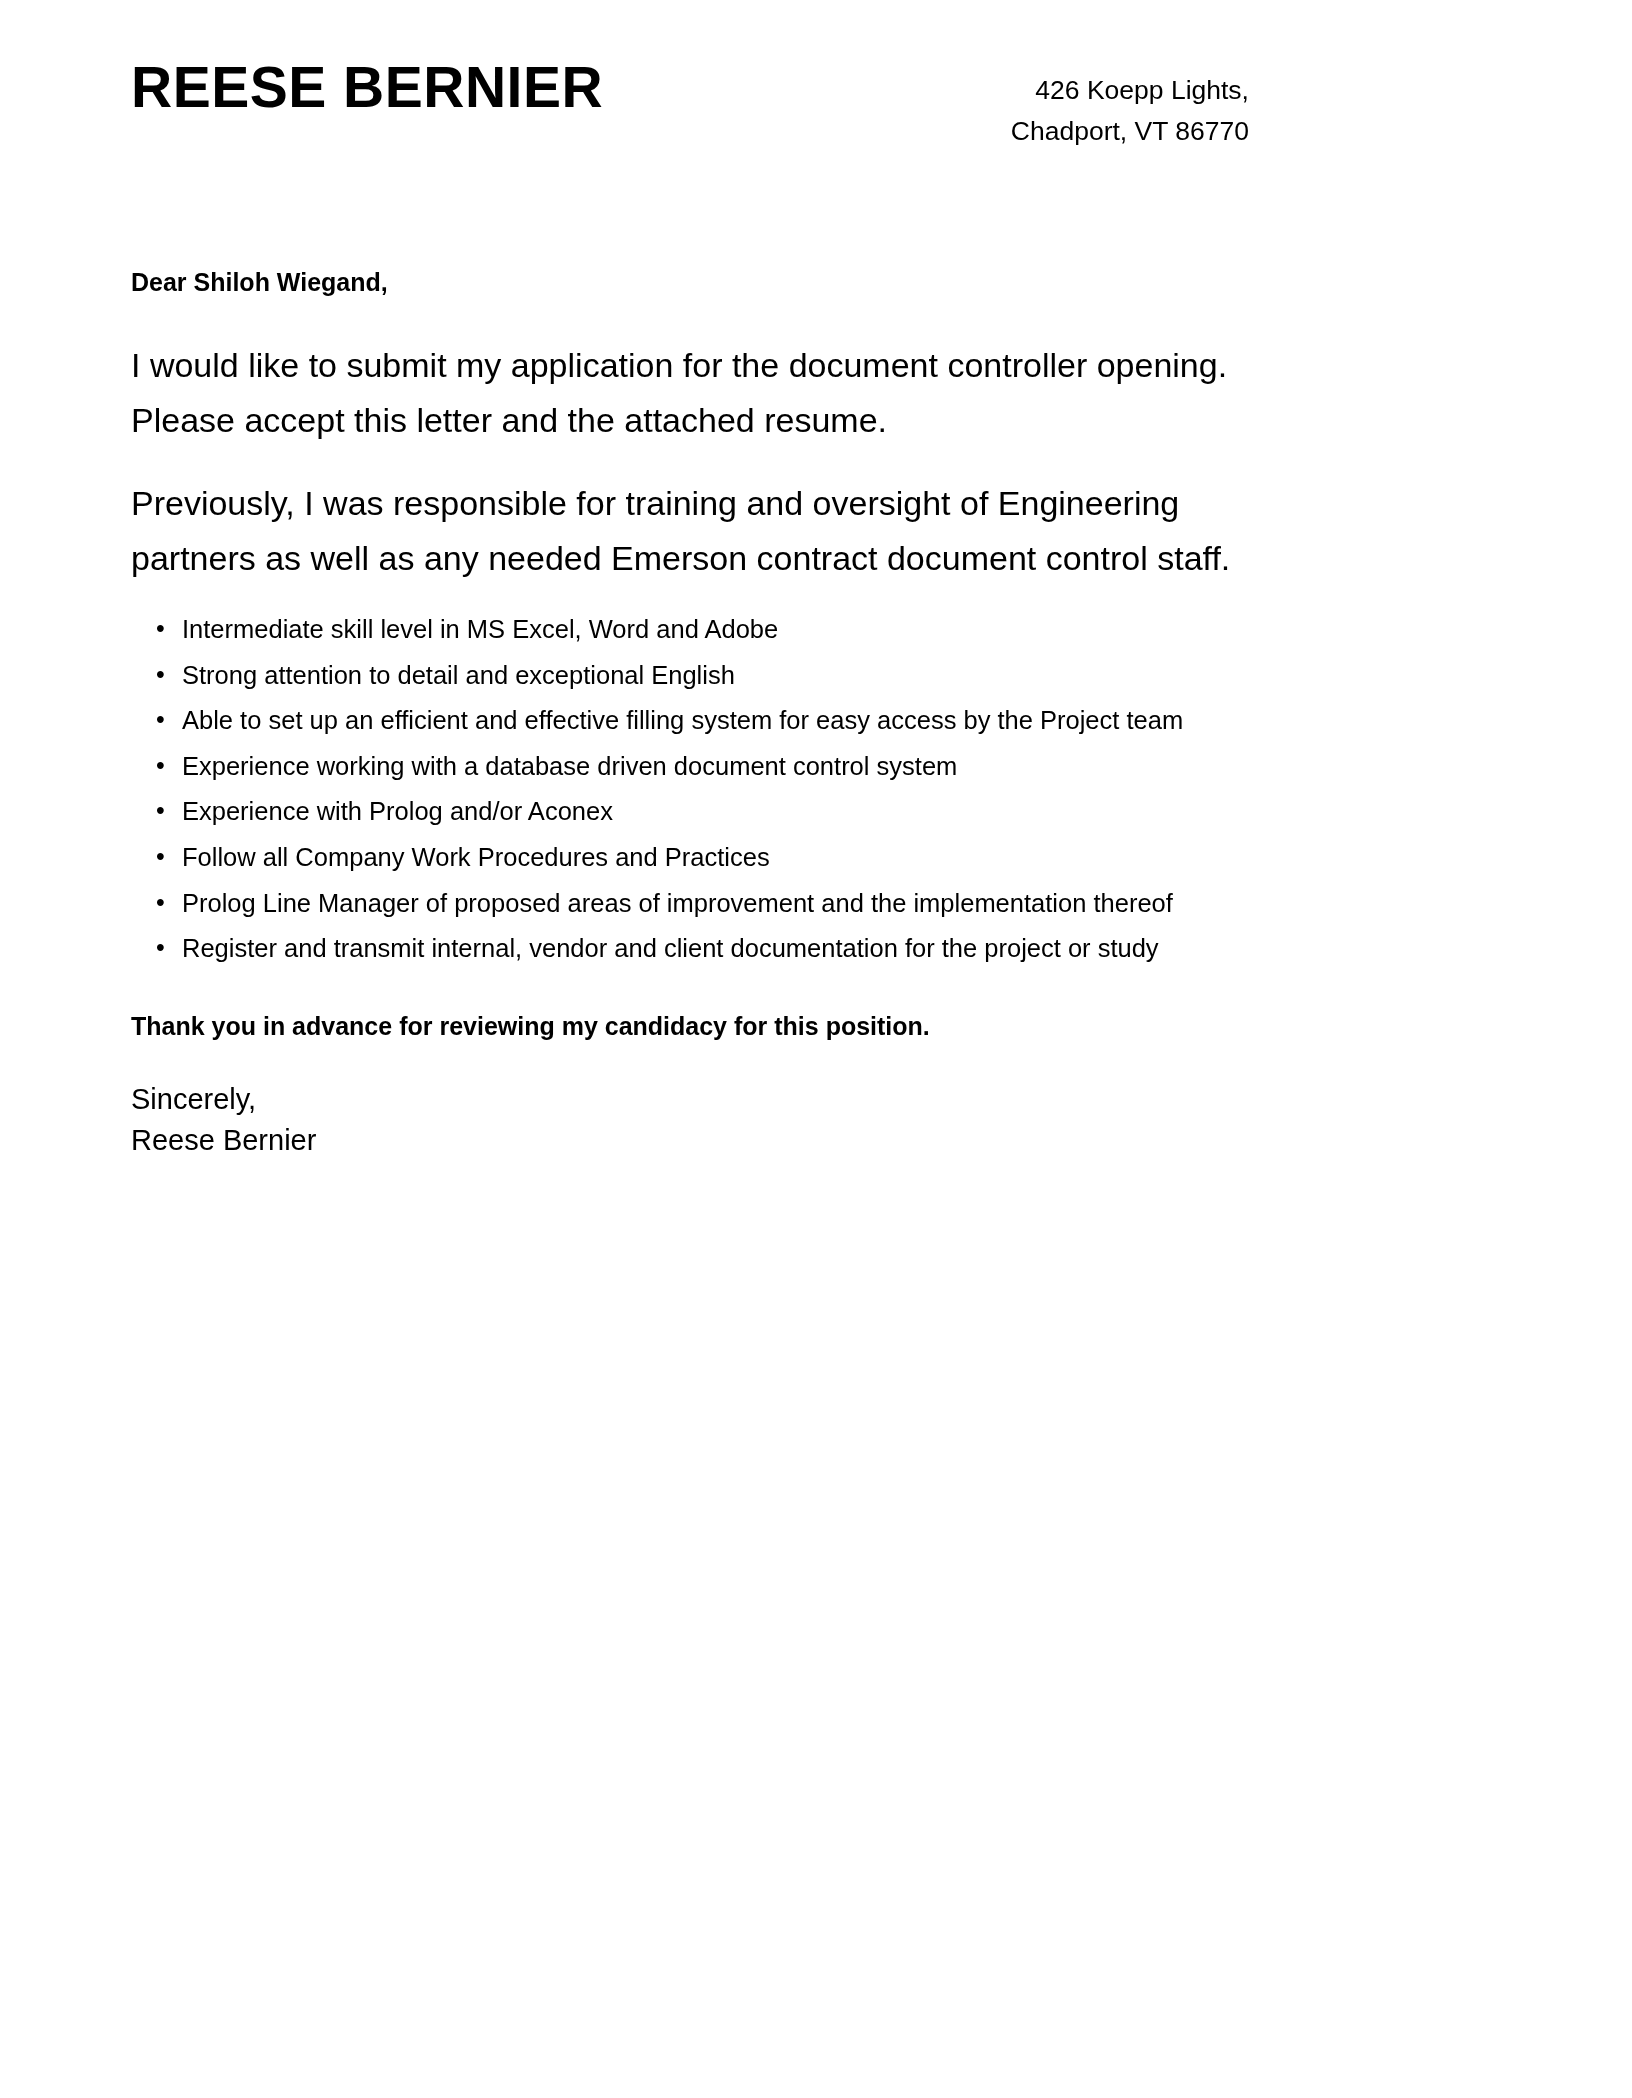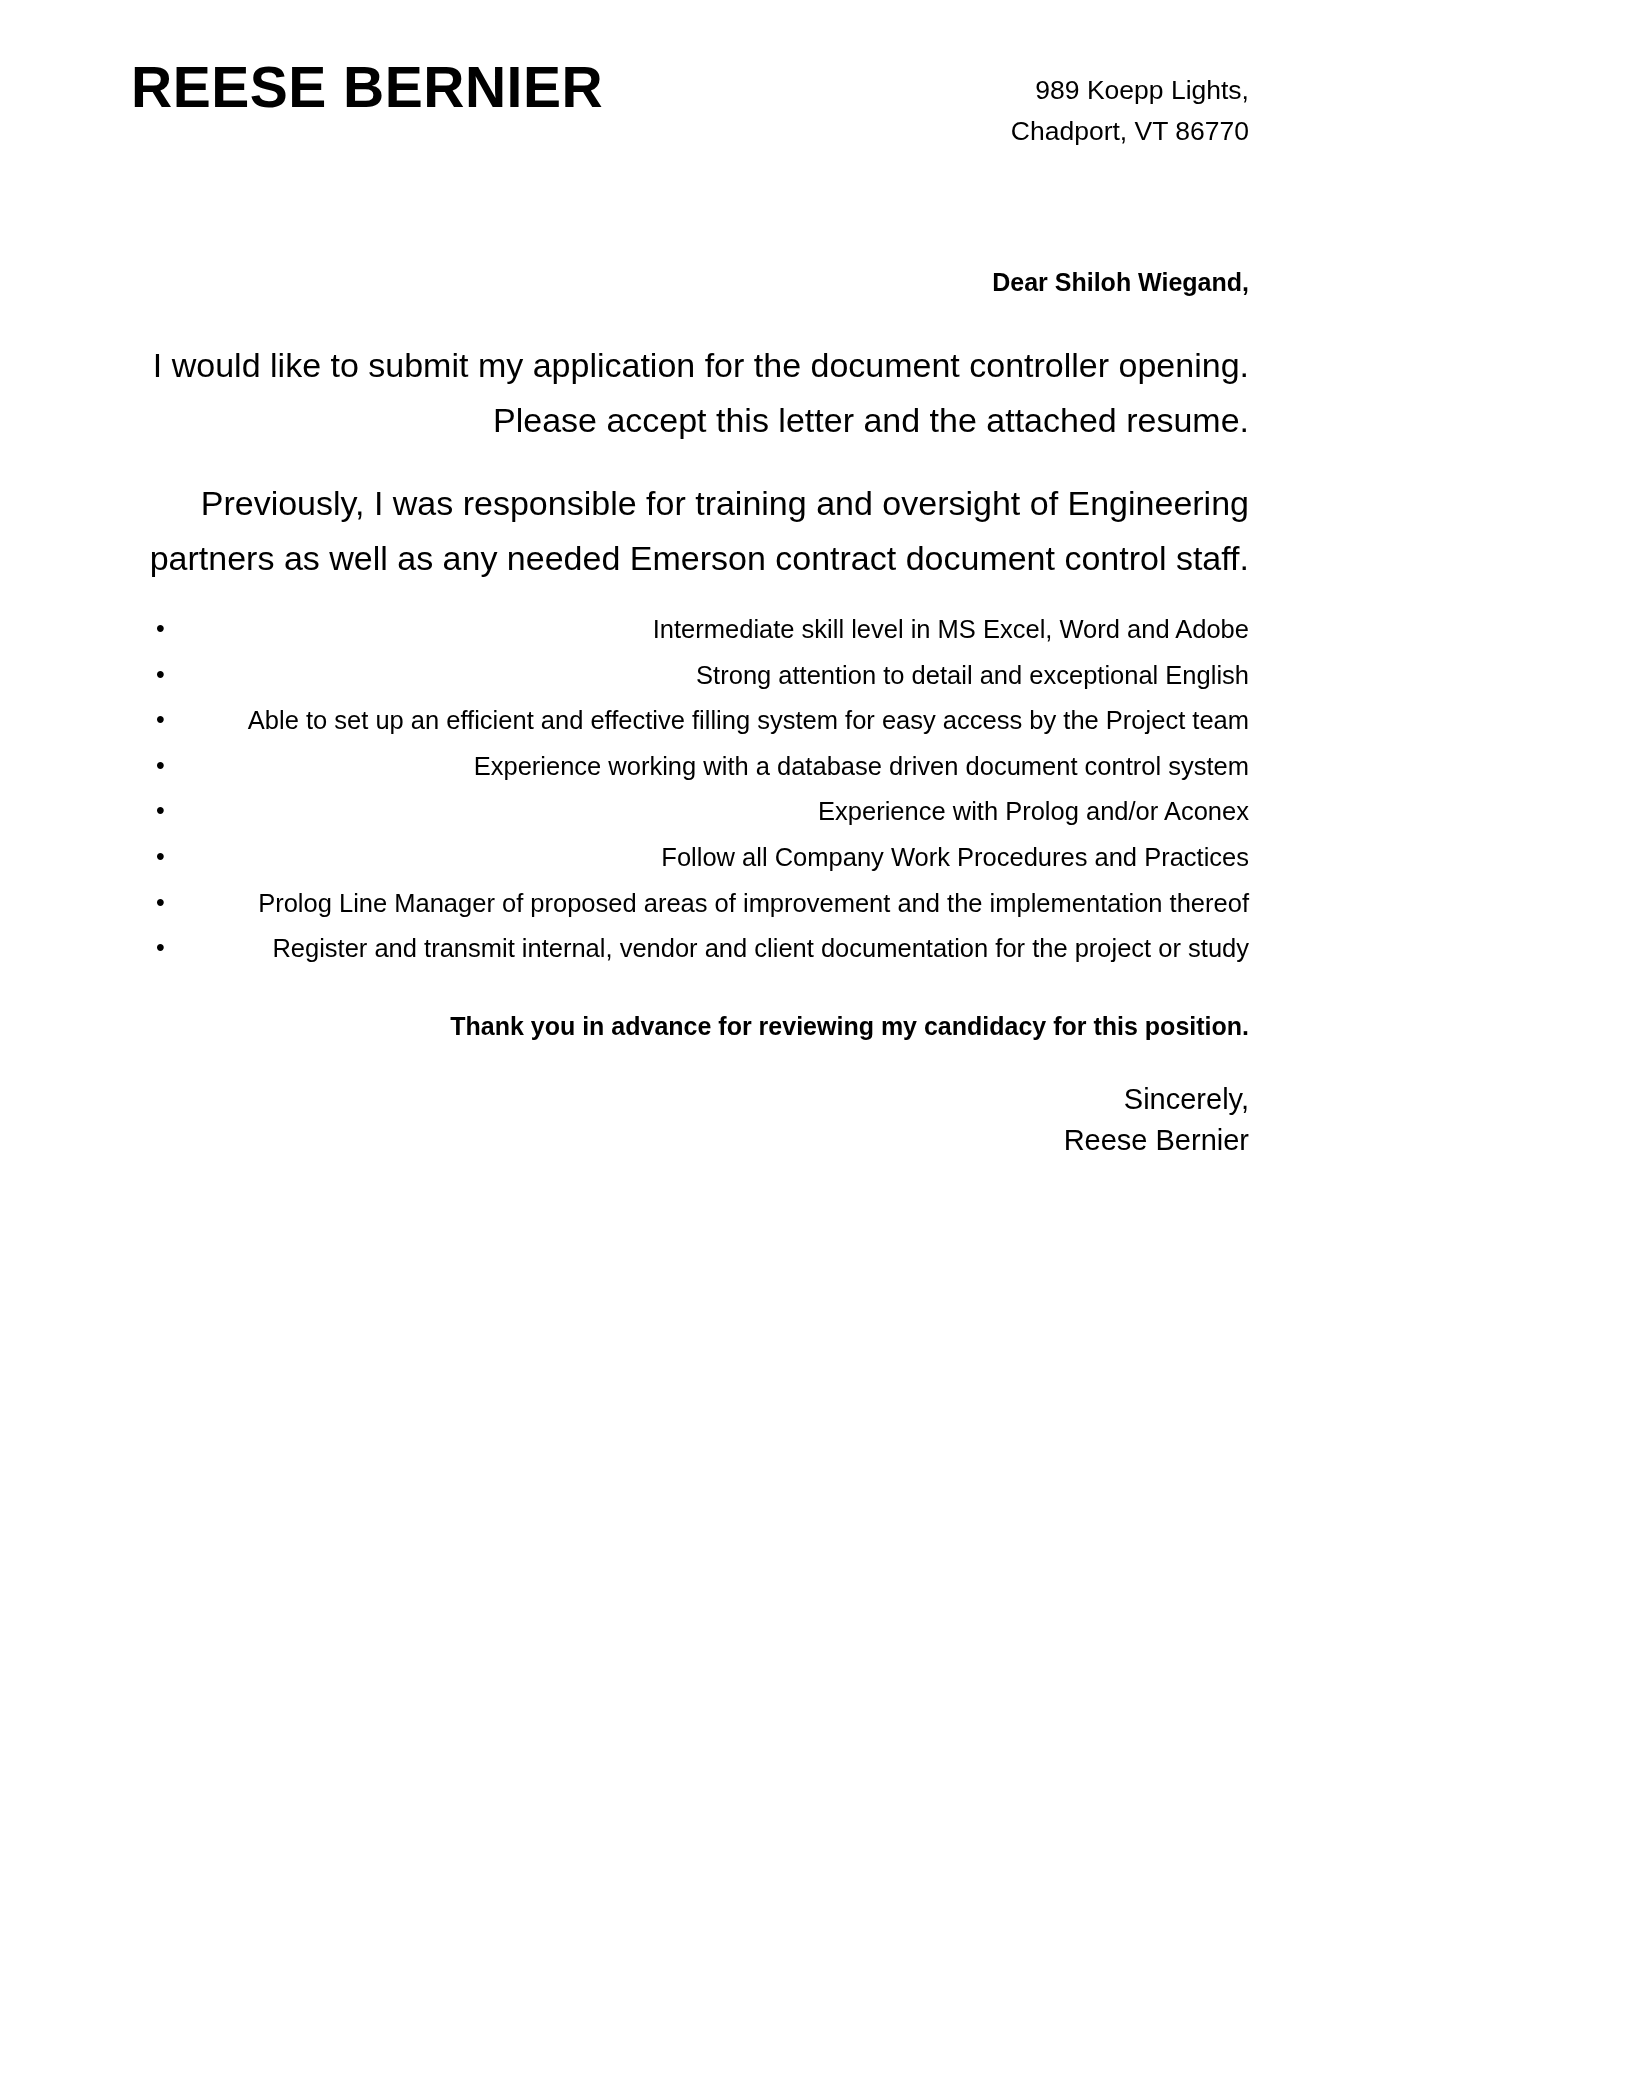--- a/index.html
+++ b/index.html
@@ -48,21 +48,20 @@
     line-height: 1.55;
     padding-top: 12px;
     white-space: nowrap;
   }
   .address-line { display: block; }
 
   
   .letter-body {
     padding: 0 135px 0 131px;
     margin-top: 112px;
-    text-align: right;
   }
 
   .salutation {
     font-size: 25px;
     font-weight: bold;
     line-height: 1.5;
     margin: 0 0 36px 0;
   }
 
   .para {
@@ -109,21 +108,21 @@
 </style>
 </head>
 <body>
 
 <div class="page">
 
   <div class="letter-header">
     <h1 class="name-title">REESE BERNIER</h1>
 
     <div class="address-block">
-      <span class="address-line">989 Koepp Lights,</span>
+      <span class="address-line">426 Koepp Lights,</span>
       <span class="address-line">Chadport, VT 86770</span>
     </div>
   </div>
 
   <div class="letter-body">
 
     <p class="salutation">Dear Shiloh Wiegand,</p>
 
     <p class="para">I would like to submit my application for the document controller opening. Please accept this letter and the attached resume.</p>
 

